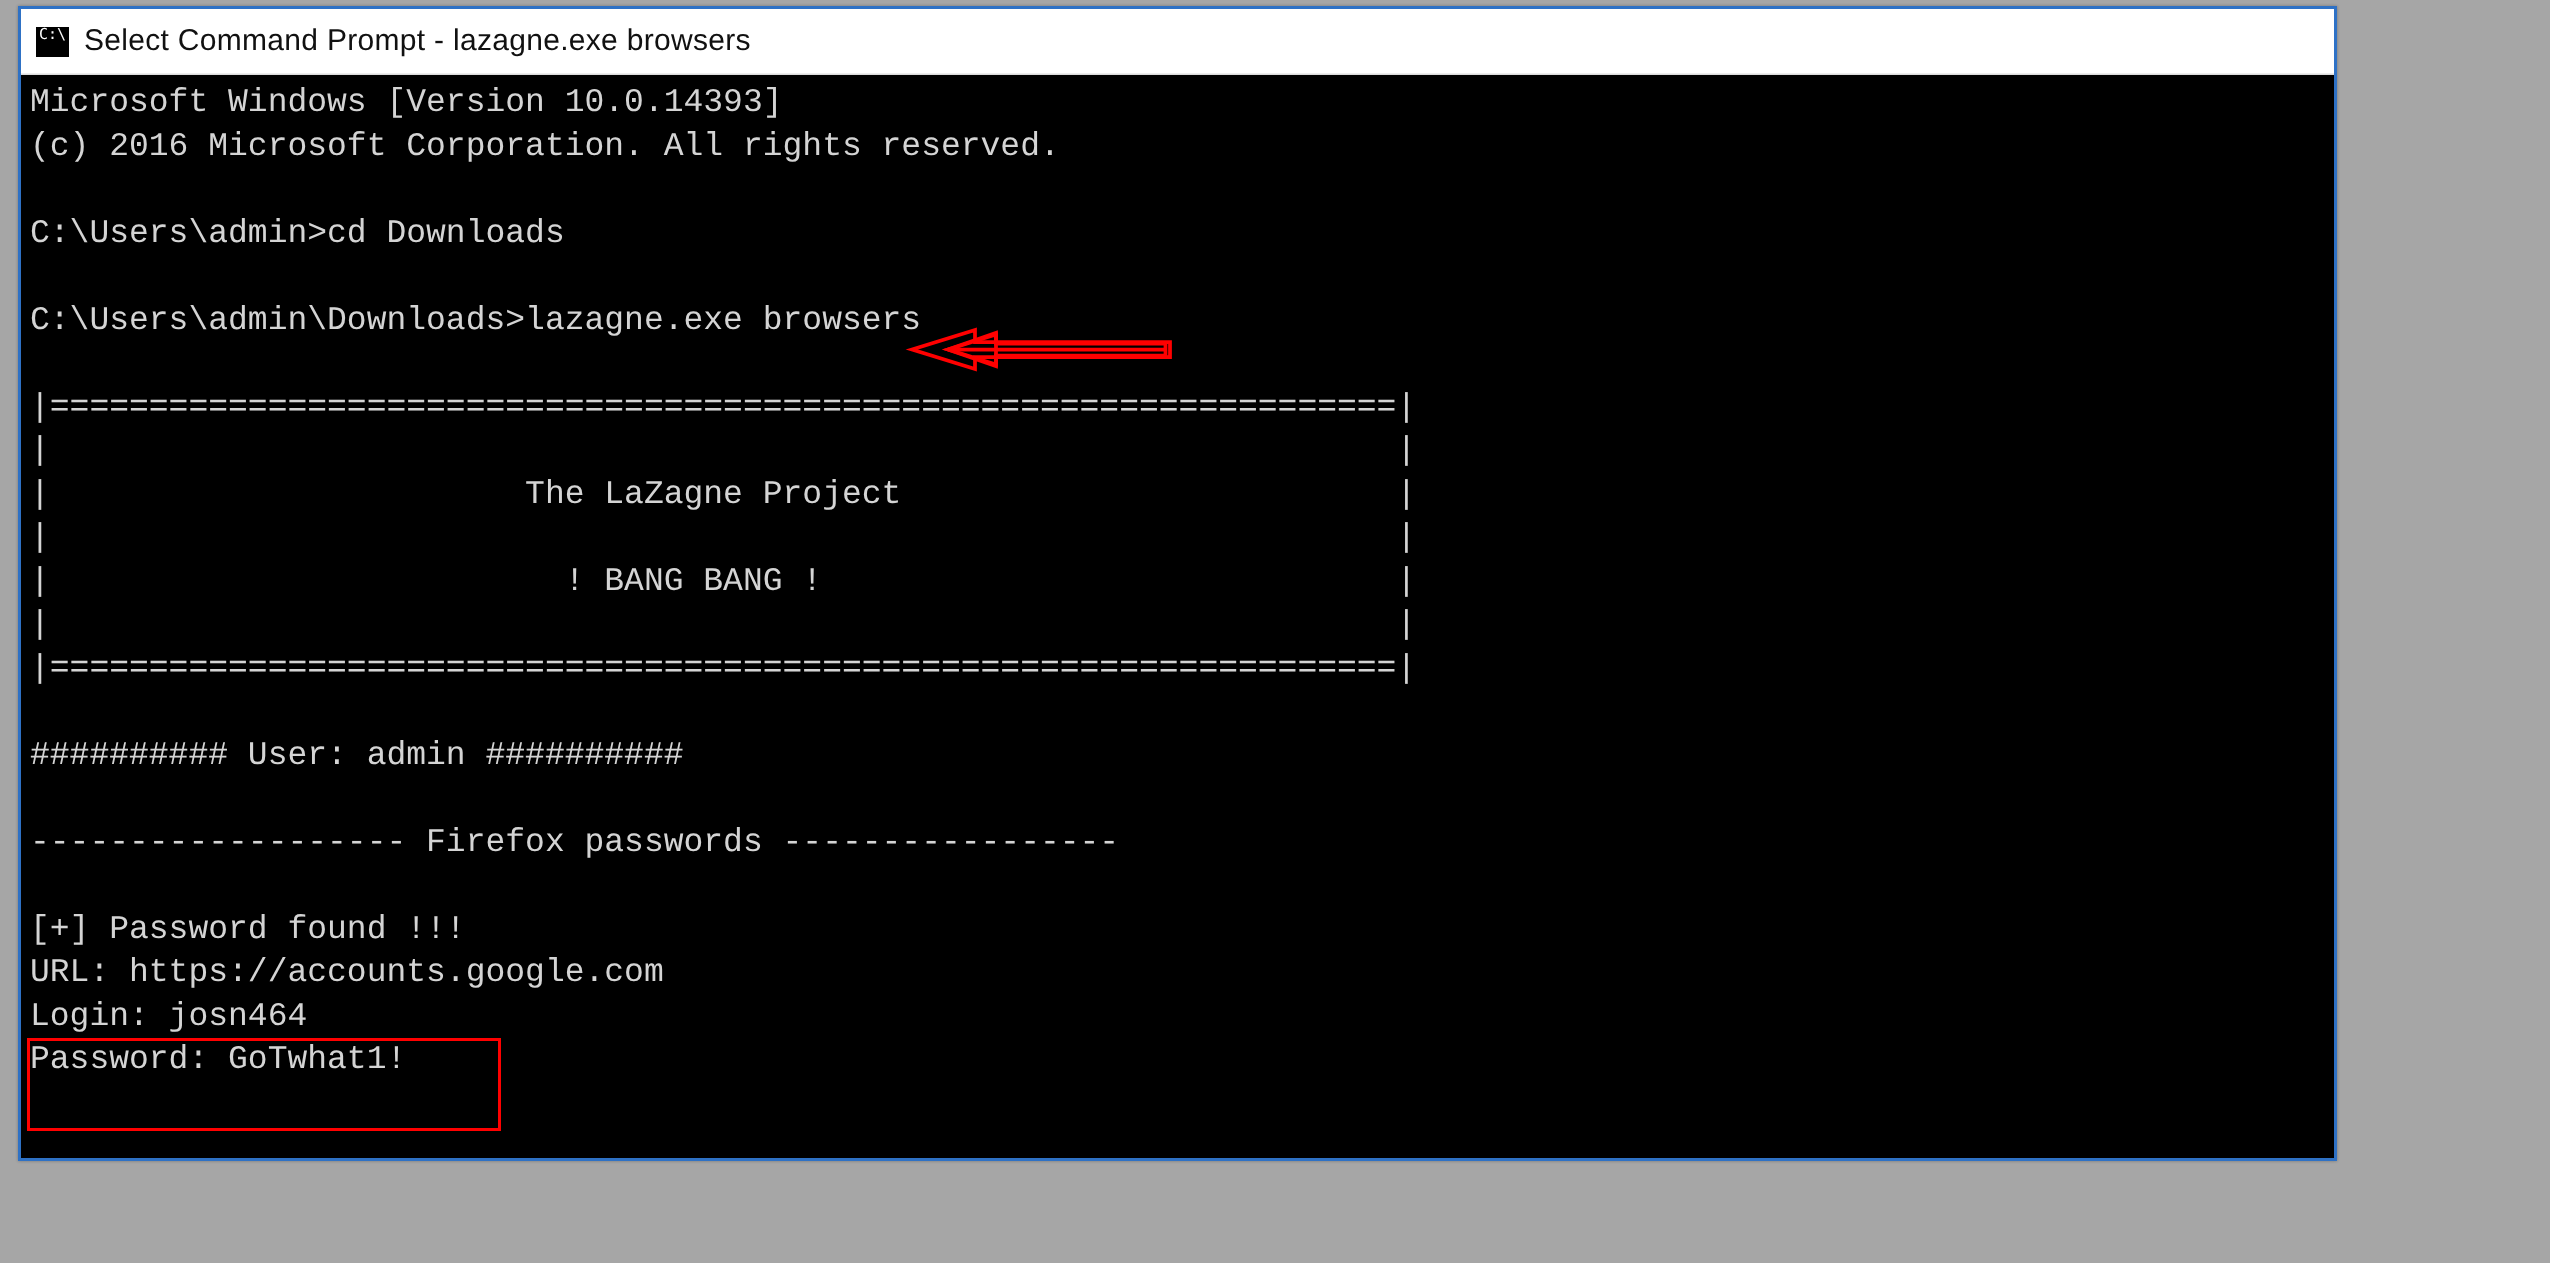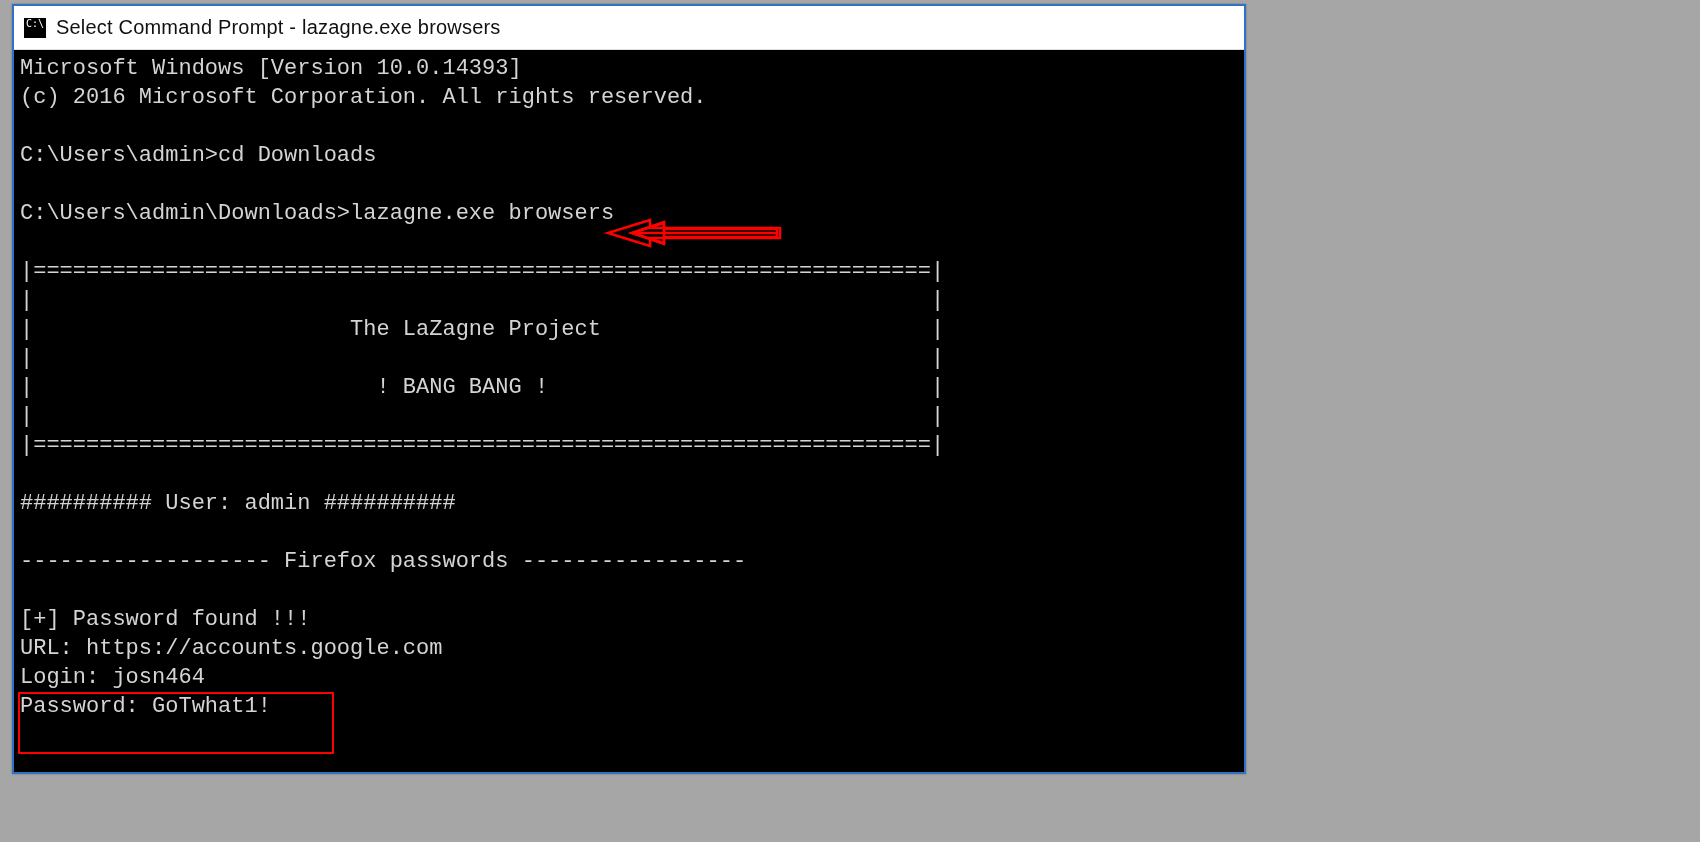--- a/index.html
+++ b/index.html
@@ -1,20 +1,20 @@
 <!DOCTYPE html>
 <html><head>
 <meta charset="utf-8">
 <style>
   * { box-sizing: border-box; margin: 0; padding: 0; }
   html, body { width: 1700px; height: 842px; background: #a6a6a6; }
   .window {
     position: absolute;
     left: 12px; top: 4px;
-    width: 1234px; height: 770px;
+    width: 1546px; height: 770px;
     border: 2px solid #2e71c5;
     background: #ec4899;
     box-shadow: 0 0 2px rgba(0,0,0,0.3);
     overflow: hidden;
   }
   .titlebar {
     height: 44px;
     background: #ffffff;
     display: flex;
     align-items: center;

